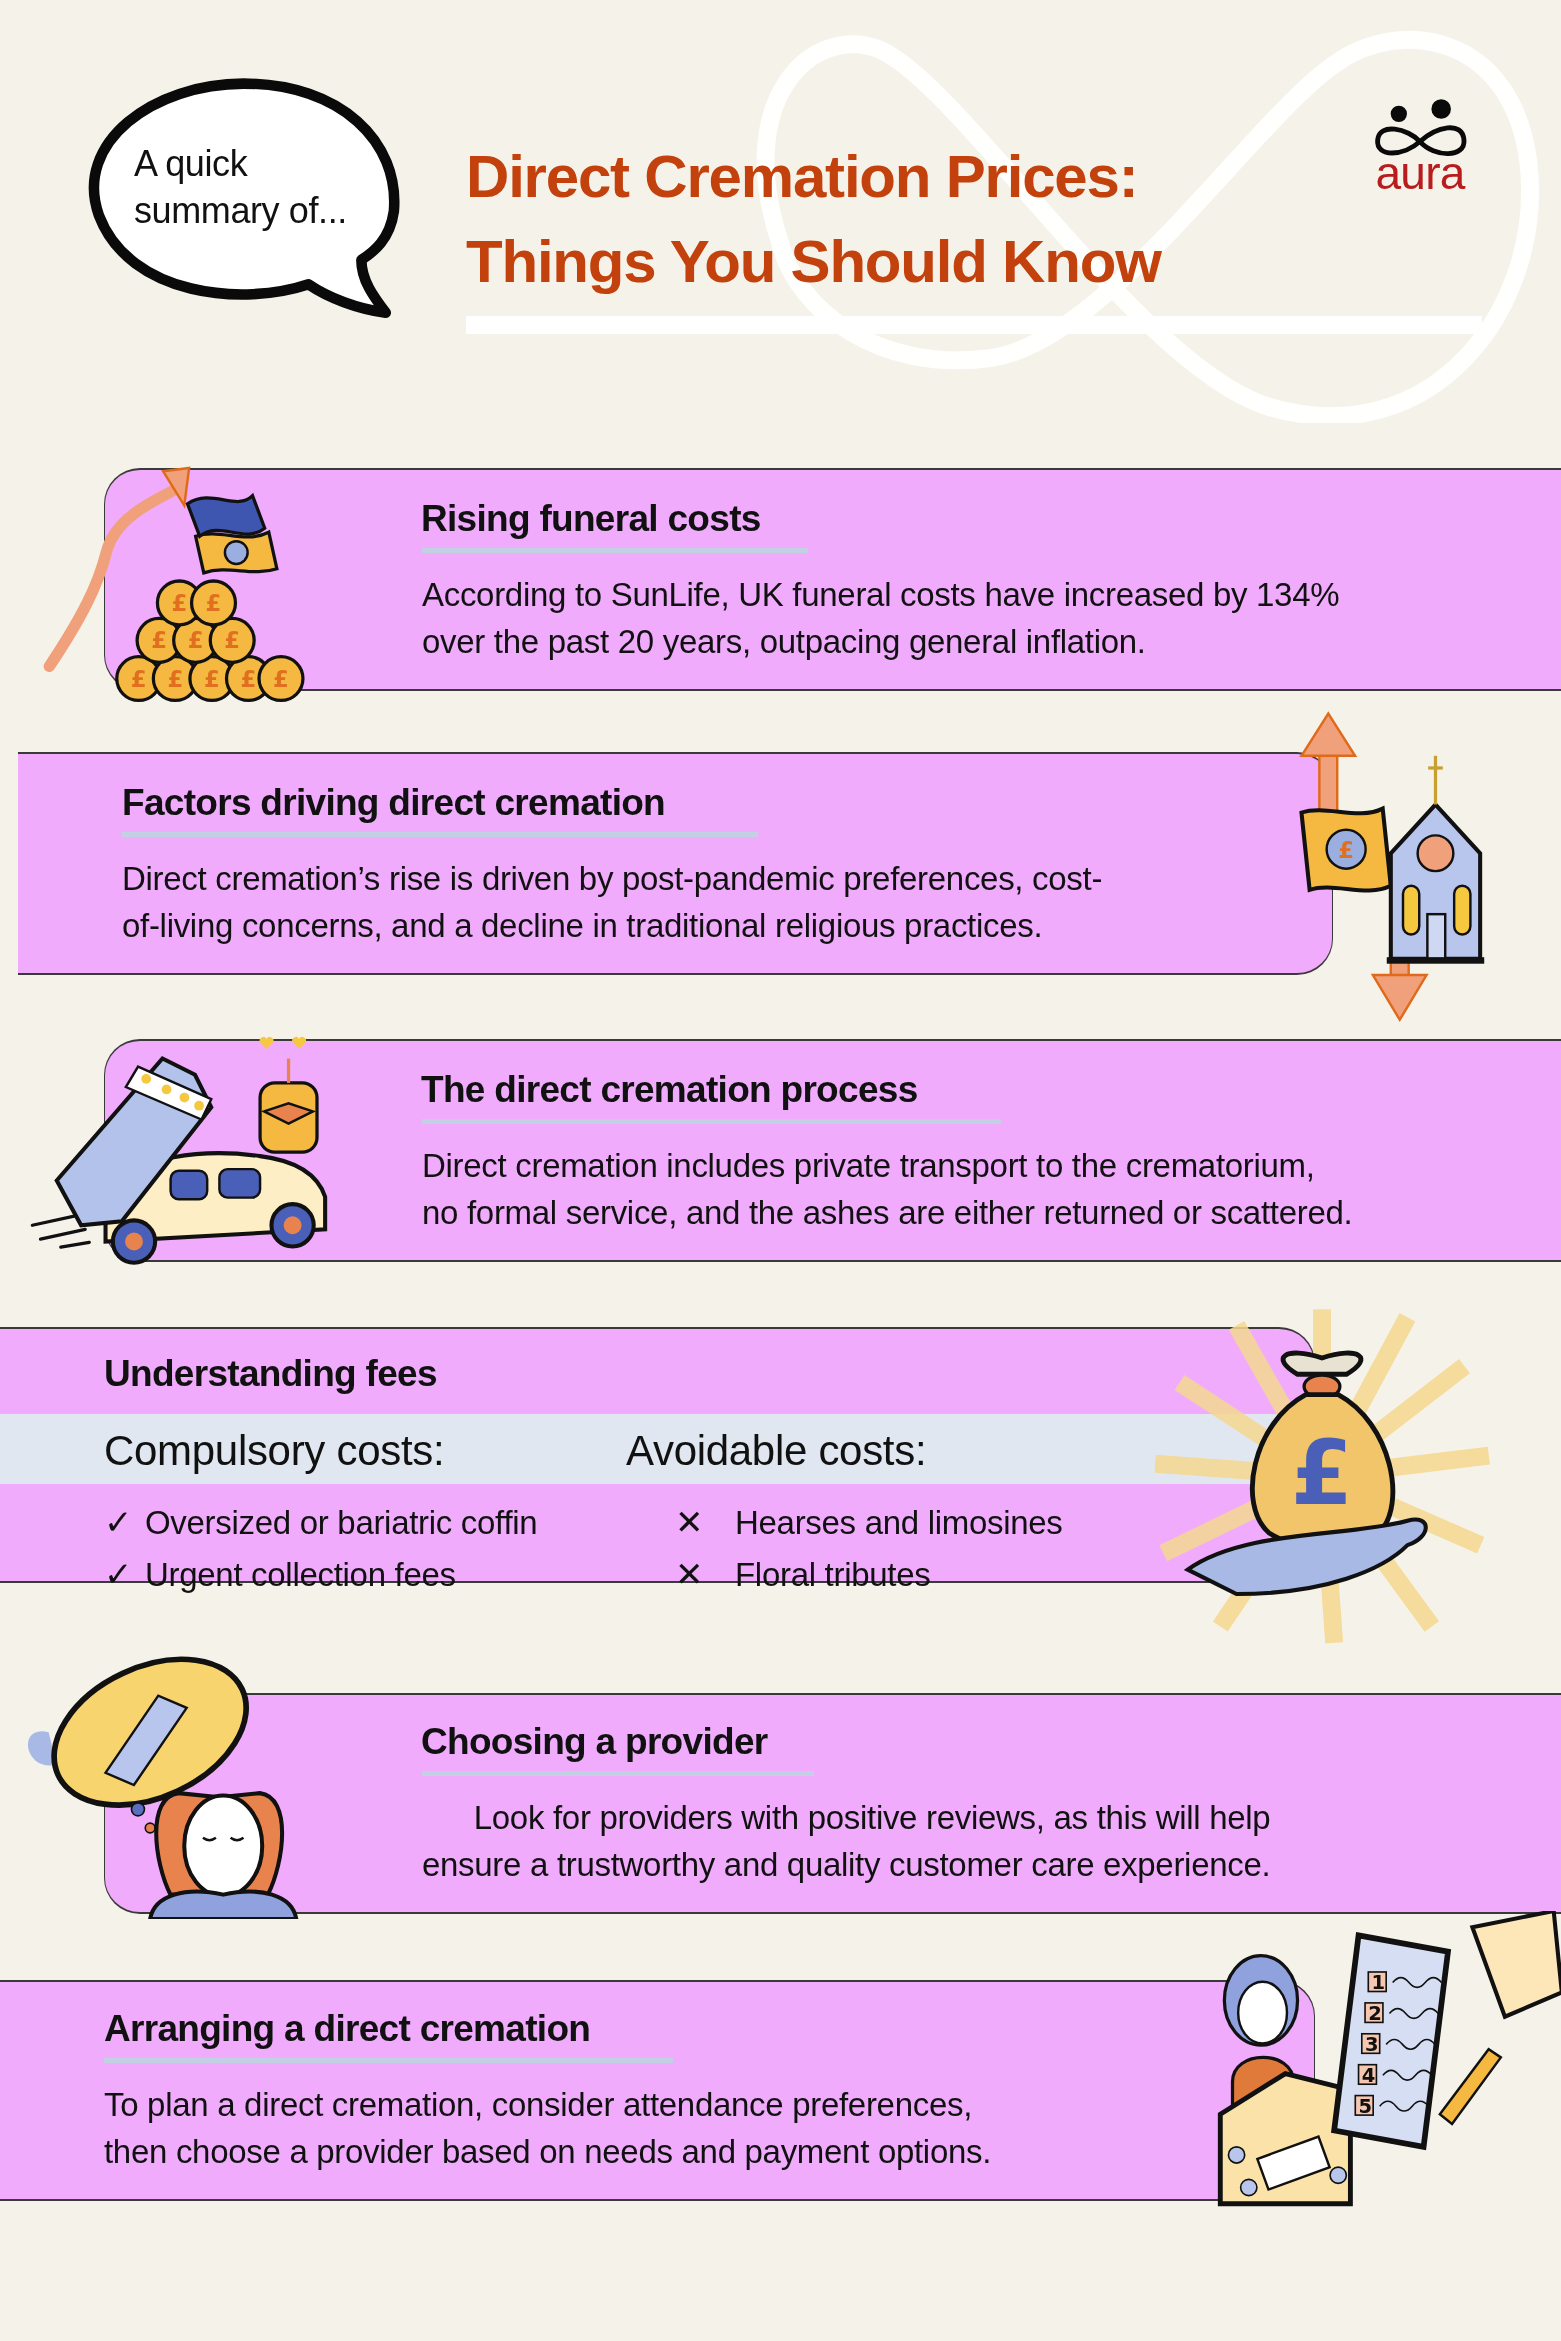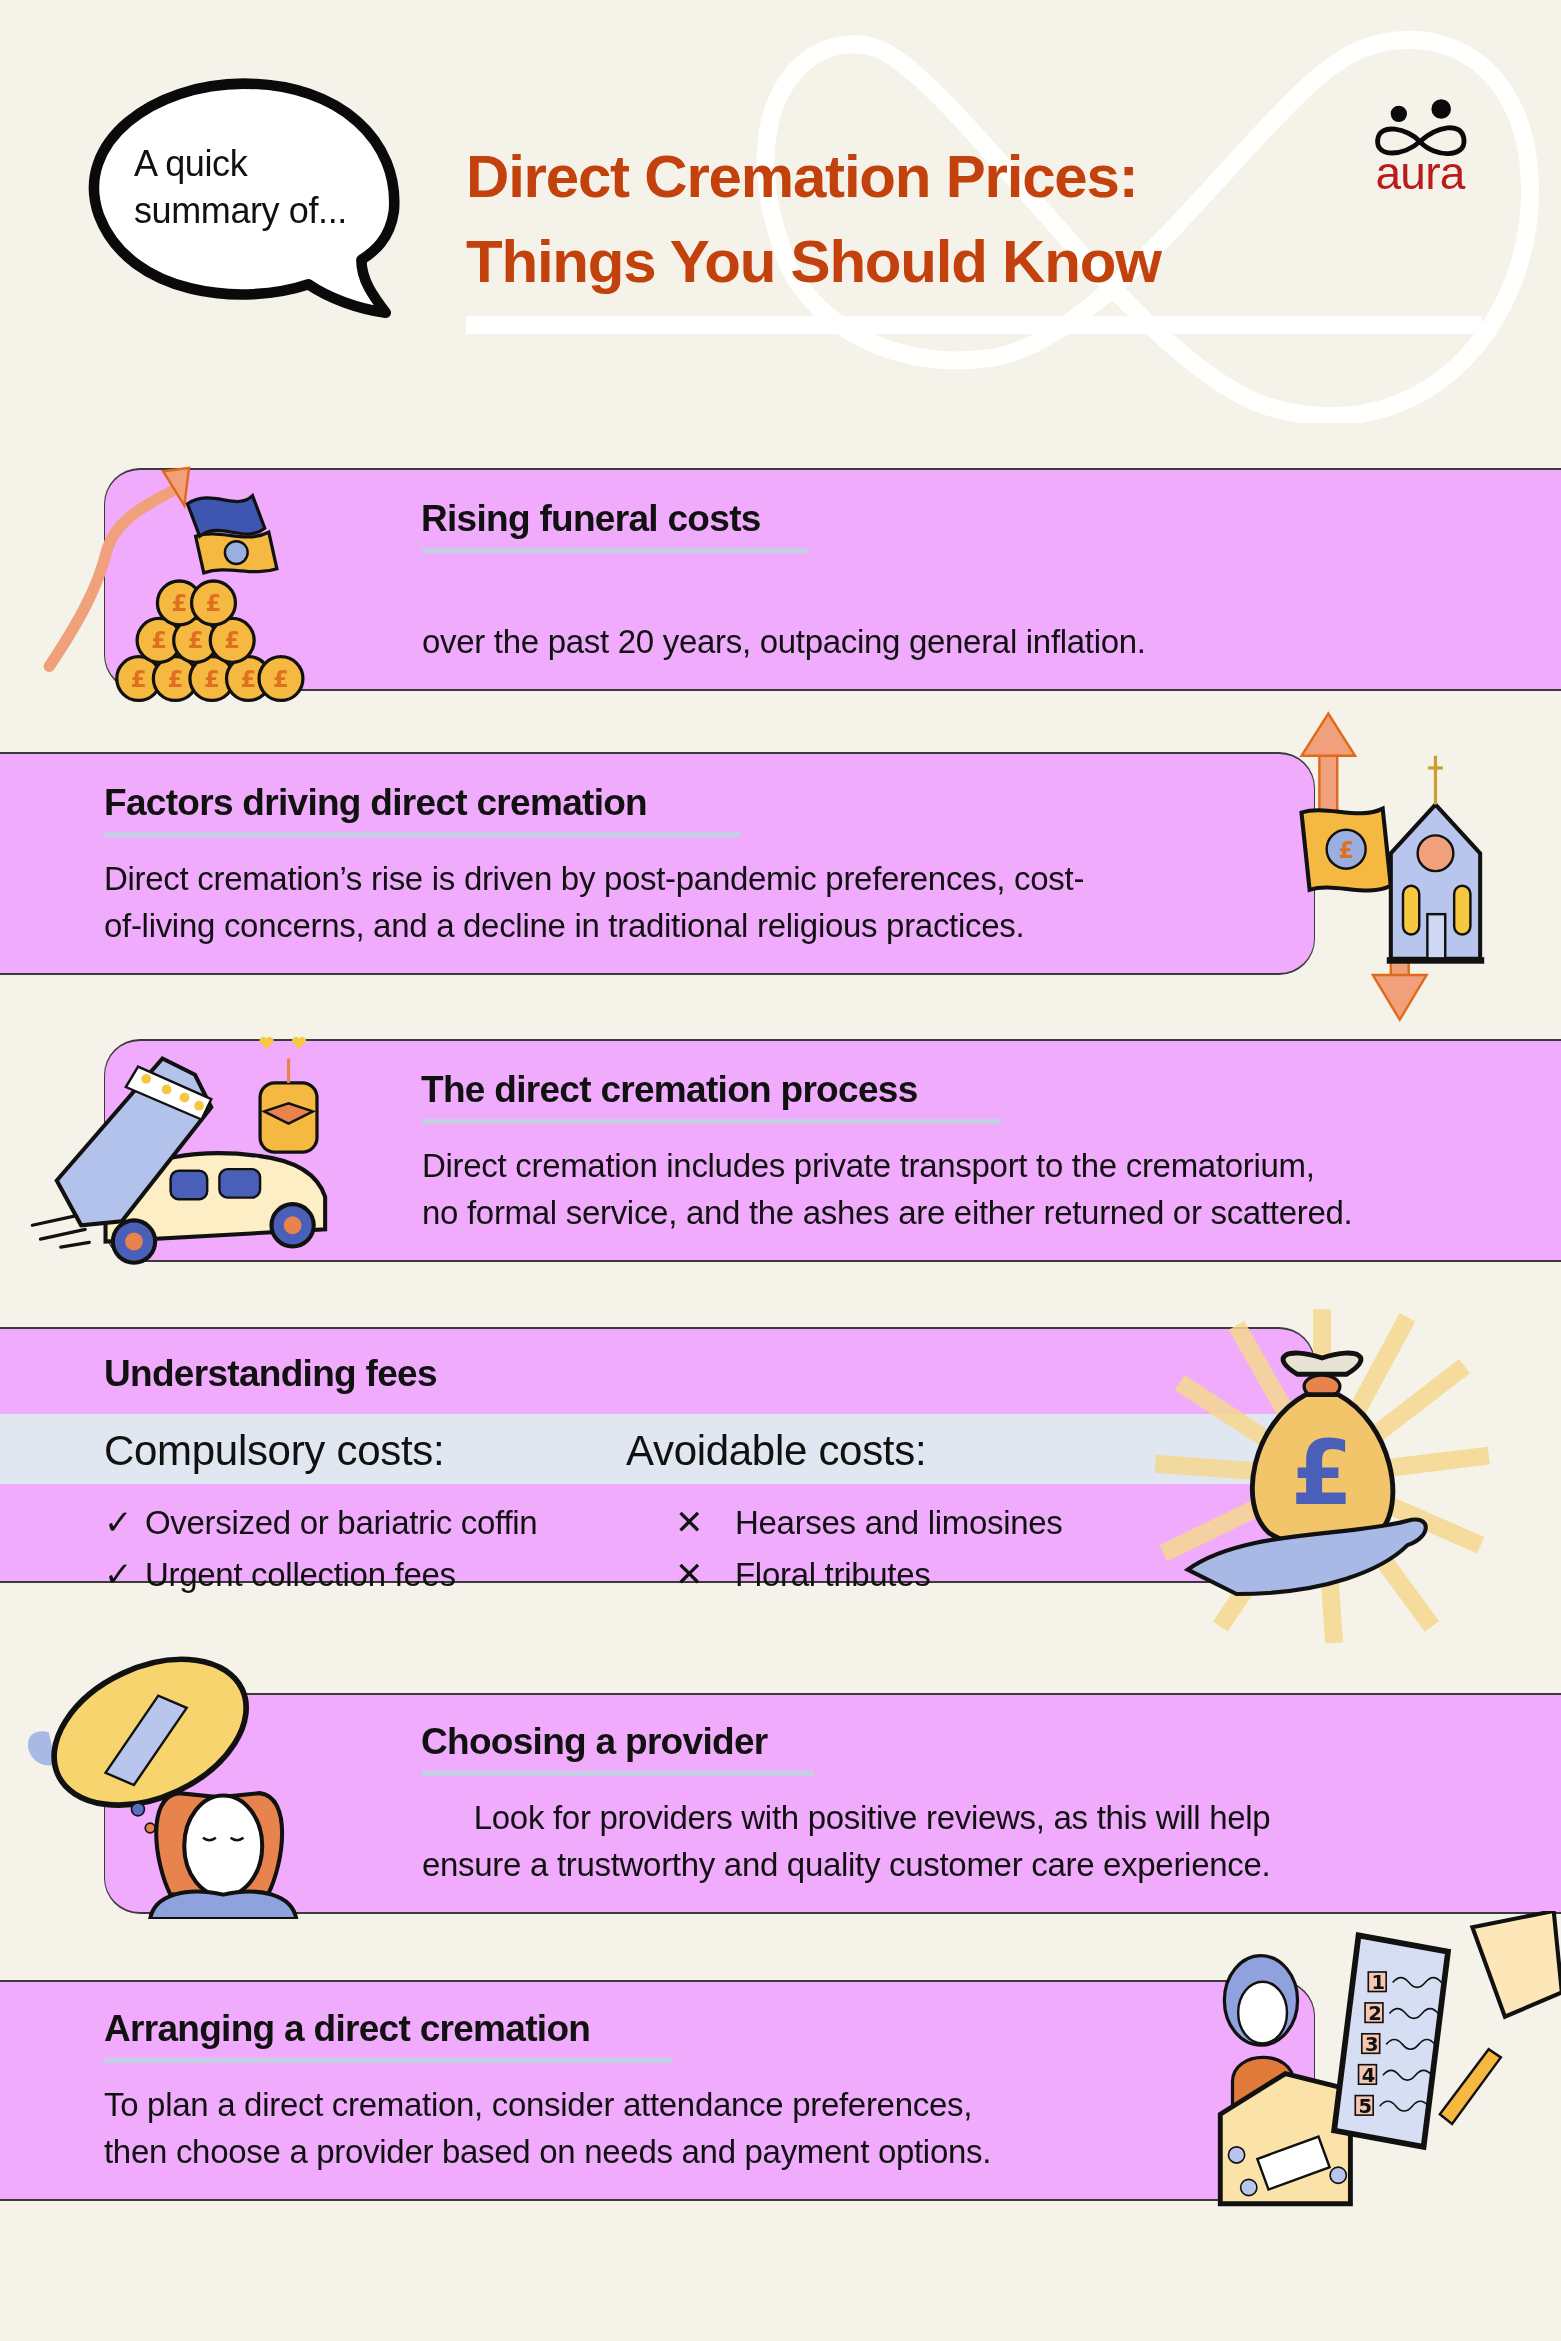--- a/index.html
+++ b/index.html
@@ -60,21 +60,21 @@
   <circle cx="44" cy="28" r="10" fill="#0a0a0a"></circle>
   <circle cx="96" cy="22" r="12" fill="#0a0a0a"></circle>
   <path d="M70 62 C 55 46, 20 38, 18 60 C 16 82, 50 80, 70 62 C 90 44, 122 36, 124 60 C 126 82, 88 82, 70 62 Z" fill="none" stroke="#0a0a0a" stroke-width="6"></path>
 </svg>
 <div class="logo-word">aura</div>
 
 <div class="card left-round" style="top:468px; height:223px;">
   <h2 style="left:316px; top:28px;">Rising funeral costs</h2>
   <div class="underline" style="left:317px; top:78px; width:386px;"></div>
   <p style="left:317px; top:101px;">
-    <br>
+    <span>According to SunLife, UK funeral costs have increased by 134%</span><br>
     <span>over the past 20 years, outpacing general inflation.</span>
   </p>
 </div>
 <svg class="illus" style="left:33px; top:455px;" width="309" height="252" viewBox="0 0 380 310">
   <path d="M20 260 C 60 200, 80 160, 90 120 C 100 80, 140 60, 180 40" fill="none" stroke="#f0a07a" stroke-width="14" stroke-linecap="round"></path>
   <path d="M160 20 L 192 16 L 186 62 Z" fill="#f0a07a" stroke="#e06a1a" stroke-width="3"></path>
   <g fill="#f5b840" stroke="#111" stroke-width="4">
     <circle cx="130" cy="275" r="27"></circle>
       <circle cx="175" cy="275" r="27"></circle>
       <circle cx="220" cy="275" r="27"></circle>
@@ -96,21 +96,21 @@
       <text x="200" y="238">£</text>
       <text x="245" y="238">£</text>
     <text x="180" y="192">£</text>
       <text x="222" y="192">£</text>
   </g>
   <path d="M200 100 C 230 90, 260 110, 290 95 L 300 140 C 270 150, 240 135, 210 145 Z" fill="#f5b840" stroke="#111" stroke-width="4"></path>
   <path d="M190 60 C 220 40, 250 70, 270 50 L 285 90 C 260 110, 230 80, 205 100 Z" fill="#3f56b0" stroke="#111" stroke-width="4"></path>
   <circle cx="250" cy="120" r="14" fill="#9aaee0" stroke="#111" stroke-width="3"></circle>
 </svg>
 
-<div class="card right-round" style="top:752px; height:223px;">
+<div class="card right-round" style="top:752px; height:223px;margin-left:18px;">
   <h2 style="left:104px; top:28px;">Factors driving direct cremation</h2>
   <div class="underline" style="left:104px; top:78px; width:636px;"></div>
   <p style="left:104px; top:101px;">
     <span>Direct cremation’s rise is driven by post-pandemic preferences, cost-</span><br>
     <span>of-living concerns, and a decline in traditional religious practices.</span>
   </p>
 </div>
 <svg class="illus" style="left:1269px; top:707px;" width="268" height="325" viewBox="0 0 330 400">
   <rect x="62" y="50" width="22" height="150" fill="#f0a07a" stroke="#e06a1a" stroke-width="3"></rect>
   <path d="M40 60 L 73 8 L 106 60 Z" fill="#f0a07a" stroke="#e06a1a" stroke-width="3"></path>

